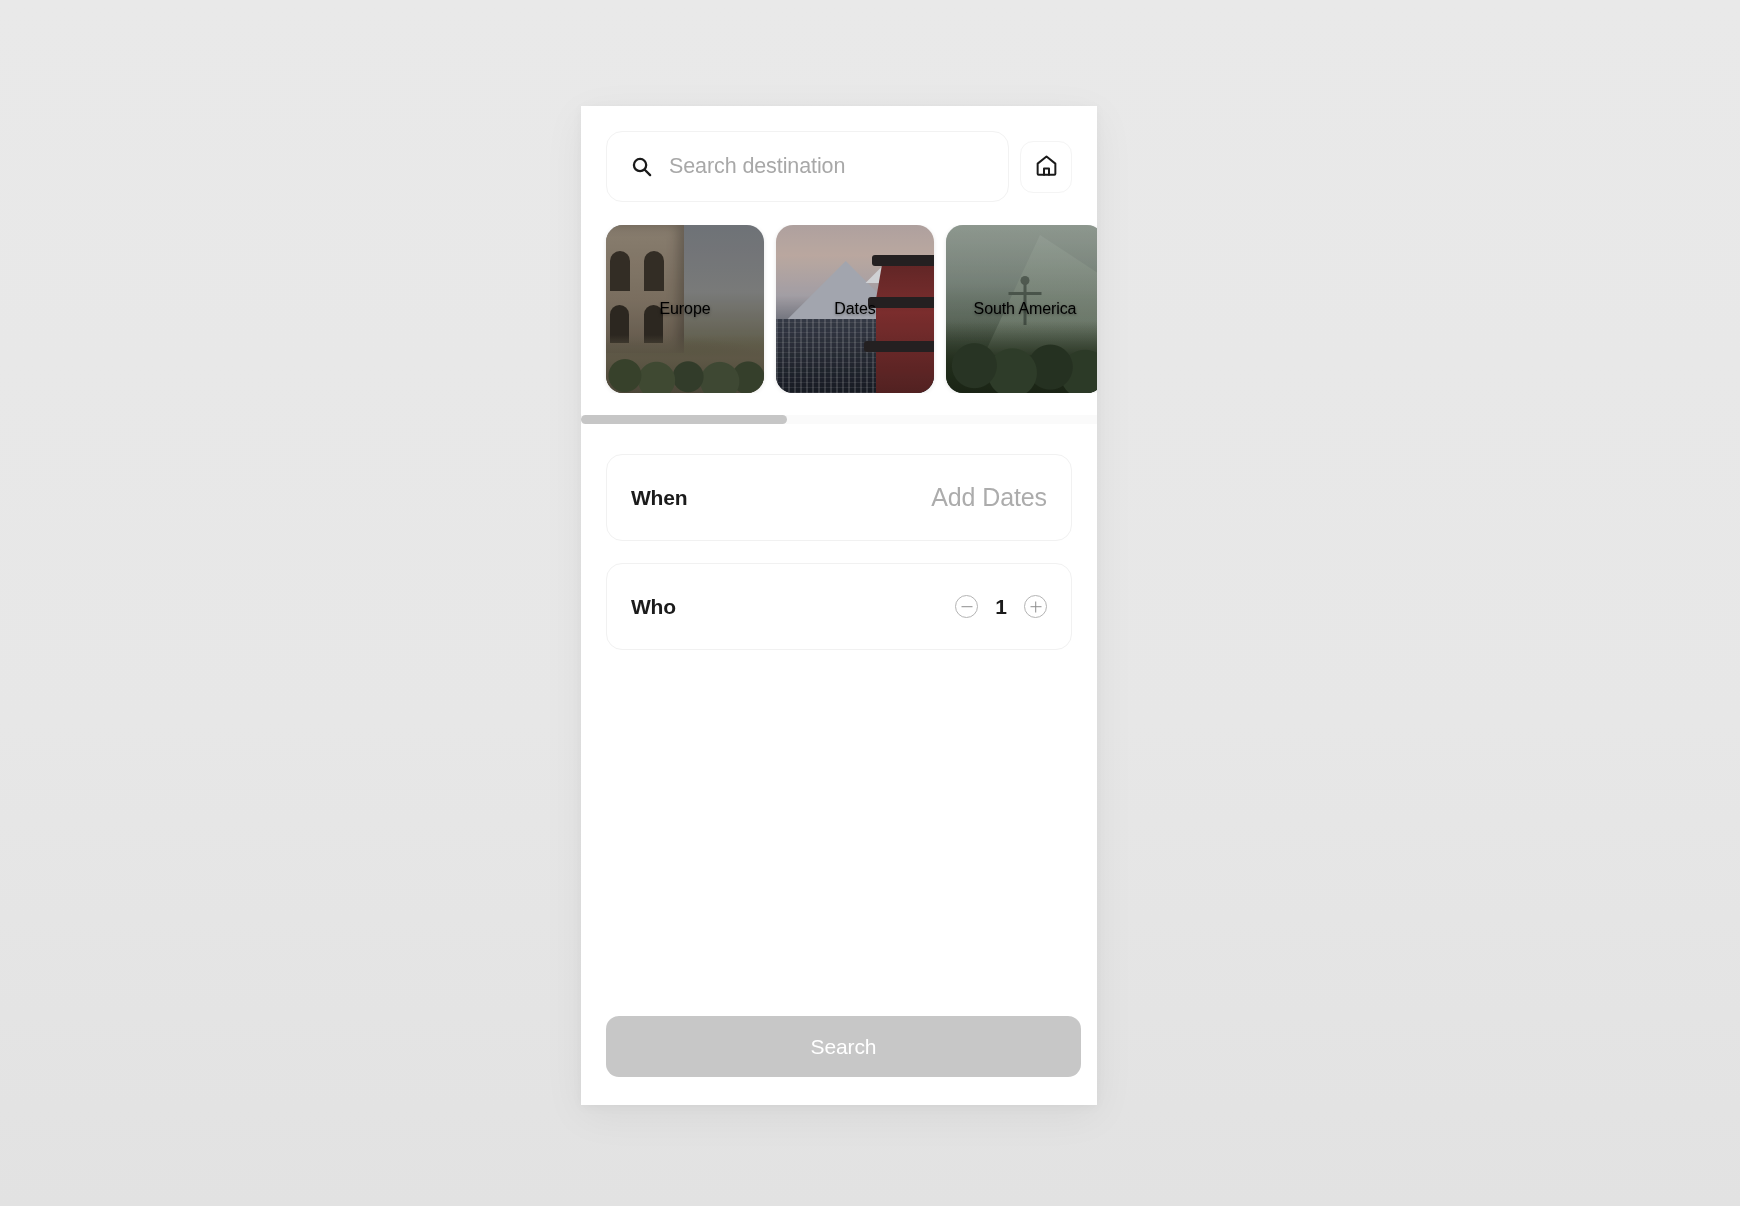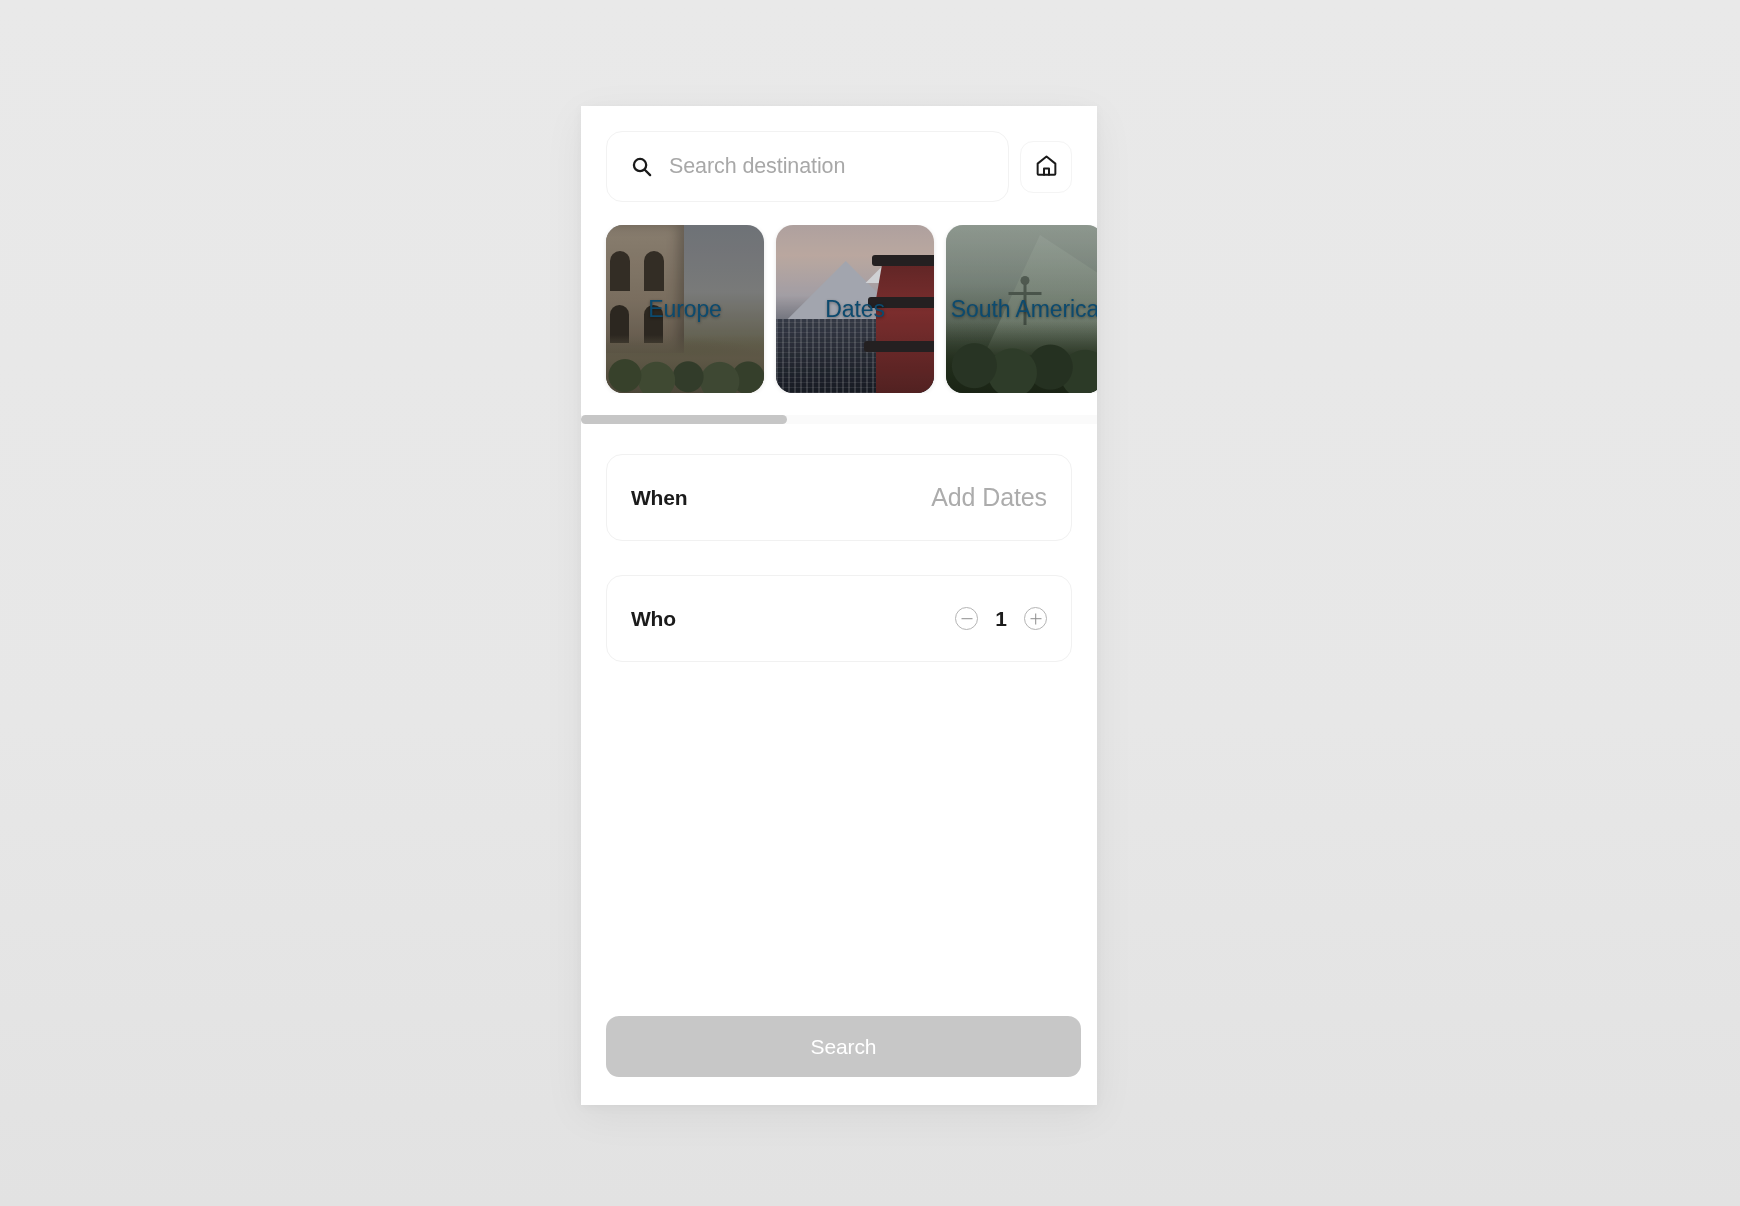--- a/index.html
+++ b/index.html
@@ -129,22 +129,22 @@
     inset: 0;
     background: rgba(0,0,0,0.12);
   }
 
   .dest-label {
     position: absolute;
     left: 0; right: 0;
     top: 50%;
     transform: translateY(-50%);
     text-align: center;
-    color: #0c4a6e;
-    font-size: 23px;
+    color: #000000;
+    font-size: 16px;
     line-height: 26px;
     letter-spacing: -0.1px;
     text-shadow: 0 1px 3px rgba(0,0,0,0.38);
     padding: 0 4px;
     white-space: nowrap;
   }
   .dest-label.two-line { white-space: normal; }
 
   
   .photo-europe {
@@ -289,21 +289,21 @@
     background: #c6c6c6;
     border-radius: 5px;
     cursor: pointer;
   }
 
   
   .options {
     padding: 30px 25px 0 25px;
     display: flex;
     flex-direction: column;
-    gap: 34px;
+    gap: 22px;
   }
 
   .option-row {
     height: 87px;
     border: 1px solid #f1f1f1;
     border-radius: 16px;
     background: #ffffff;
     display: flex;
     align-items: center;
     justify-content: space-between;

